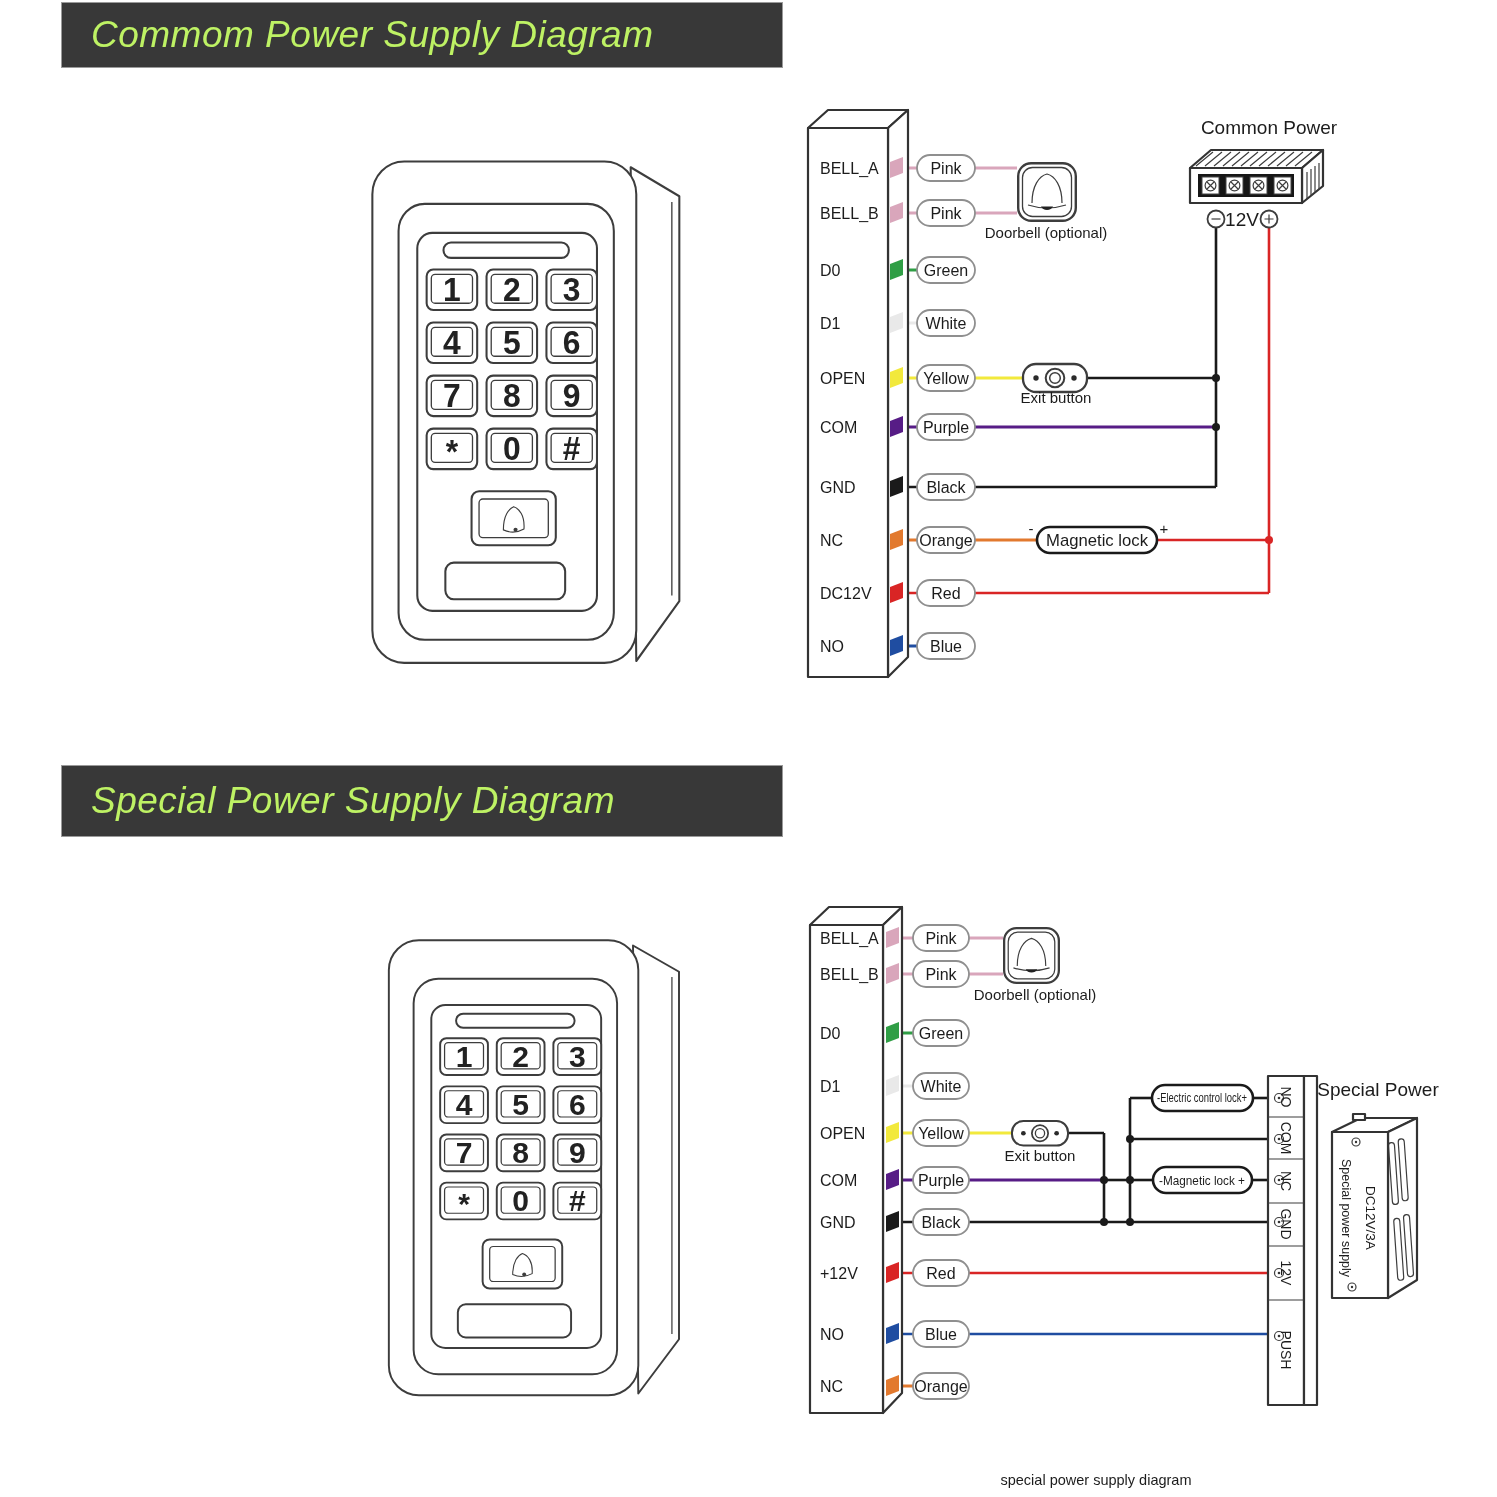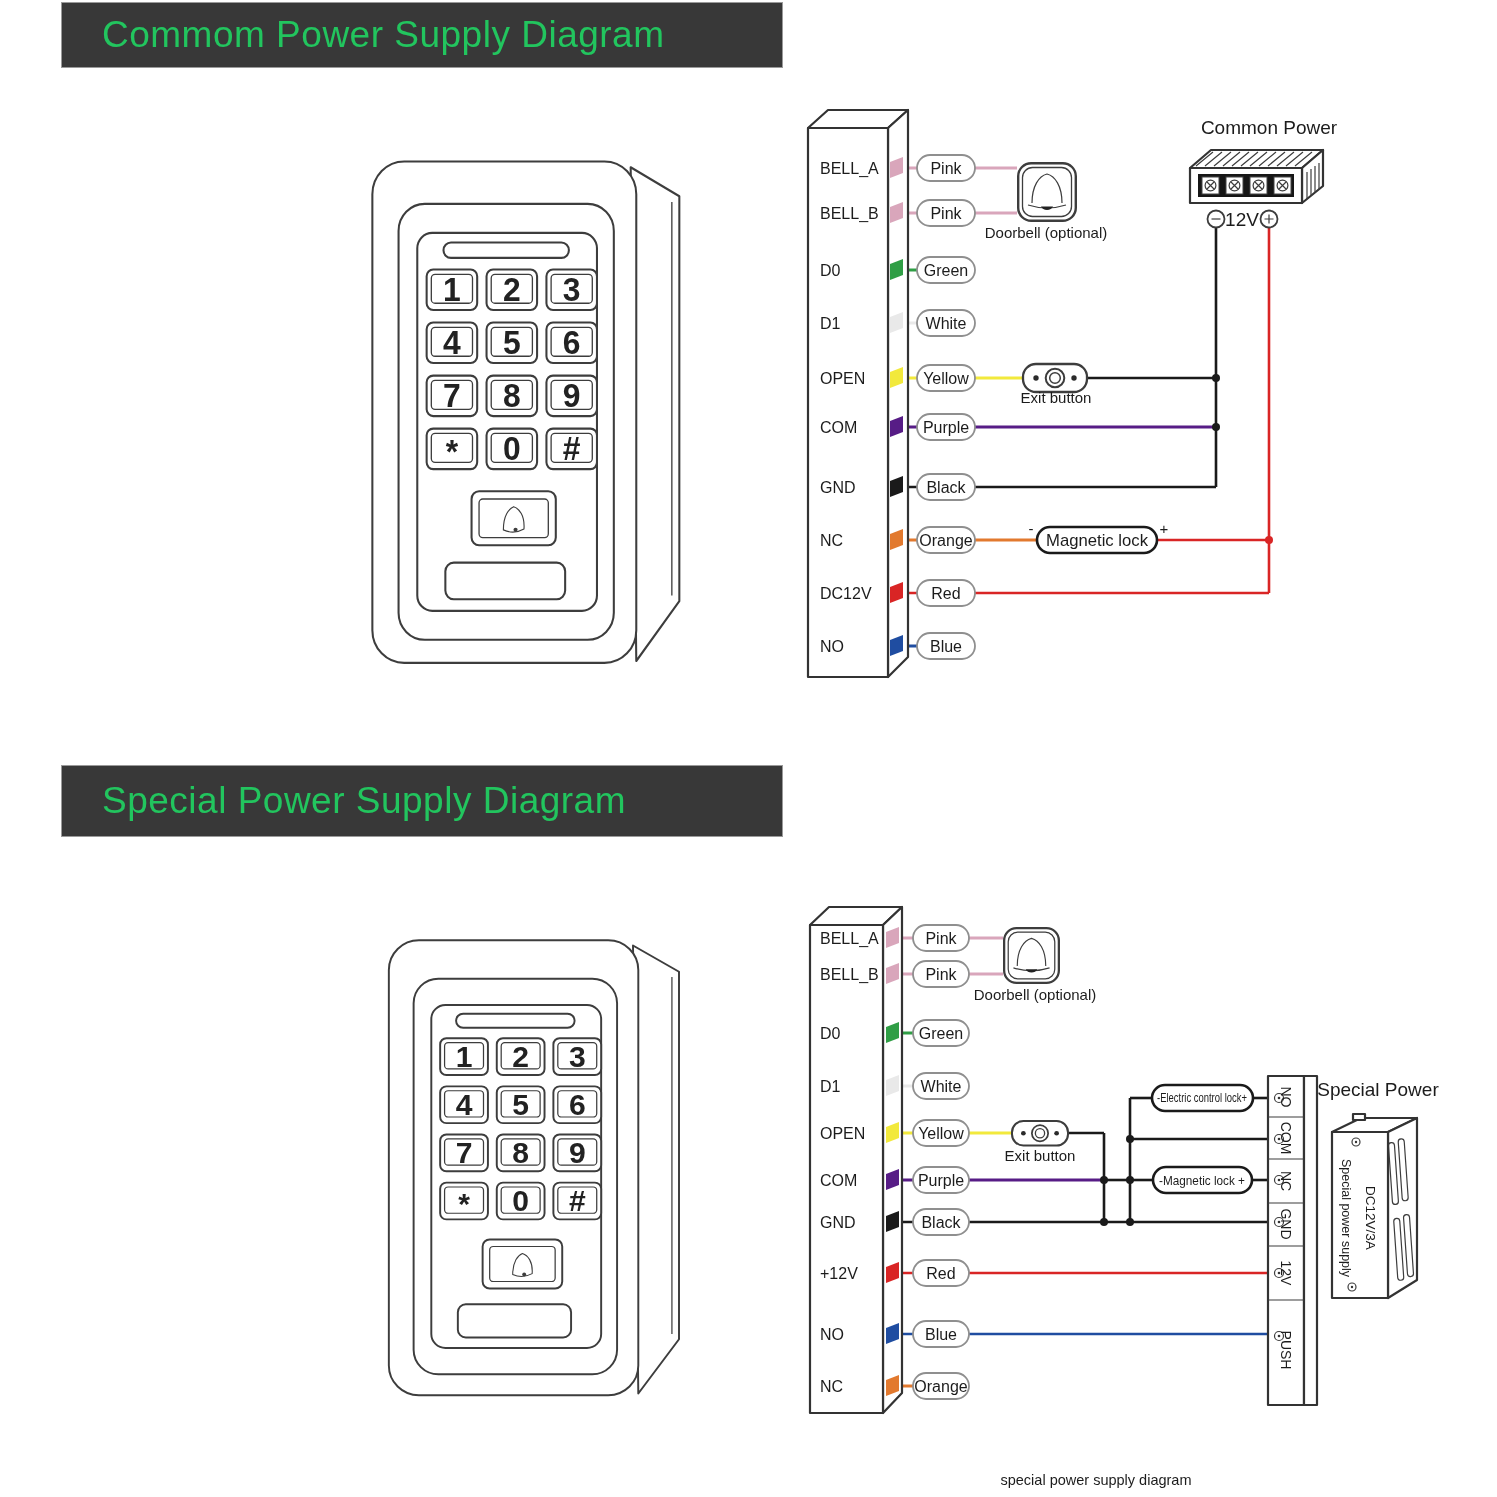--- a/index.html
+++ b/index.html
@@ -1,20 +1,20 @@
 <!DOCTYPE html>
 <html><head>
 <meta charset="utf-8">
 <style>
   html,body{margin:0;padding:0;background:#fff;}
   .stage{position:relative;width:1497px;height:1497px;background:#fff;overflow:hidden;
          font-family:"Liberation Sans",sans-serif;}
   .hdr{position:absolute;left:61px;width:722px;background:#383838;border:1px solid #9a9a9a;
        box-sizing:border-box;display:flex;align-items:center;}
-  .hdr span{color:#22c55e;font-size:37px;padding-left:40px;letter-spacing:.5px;}
+  .hdr span{color:#bef264;font-size:37px;padding-left:29px;letter-spacing:.5px;font-style:italic;}
   #hdr-common{top:2px;height:66px;}
   #hdr-special{top:765px;height:72px;}
   .abs{position:absolute;}
   svg text{fill:#1c1c1c;}
   .blk{fill:#fff;stroke:#333;stroke-width:2.2;stroke-linejoin:round;}
   .tname{font-size:16px;}
   .cap{fill:#fff;stroke:#8f8f8f;stroke-width:1.8;}
   .capt{font-size:16px;text-anchor:middle;}
   .lockcap{fill:#fff;stroke:#1a1a1a;stroke-width:2.6;}
   .locktext{text-anchor:middle;}

